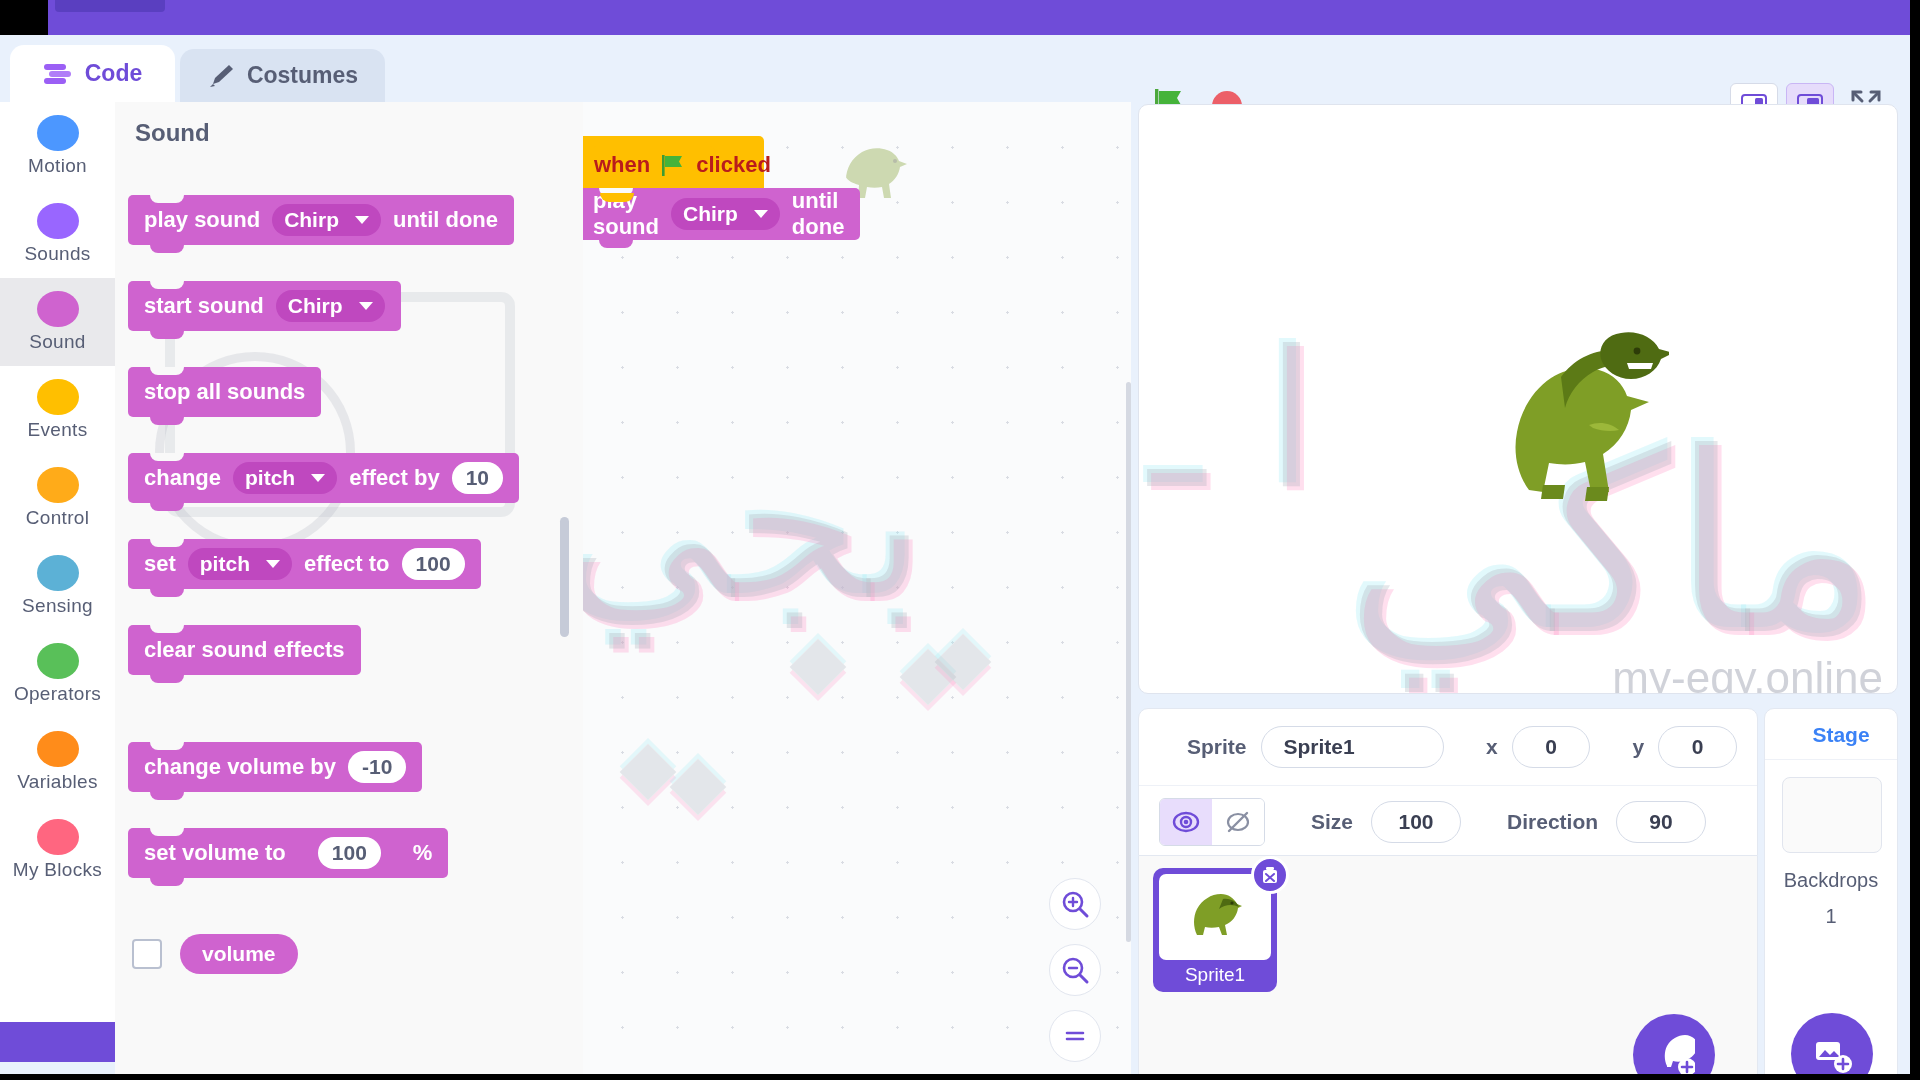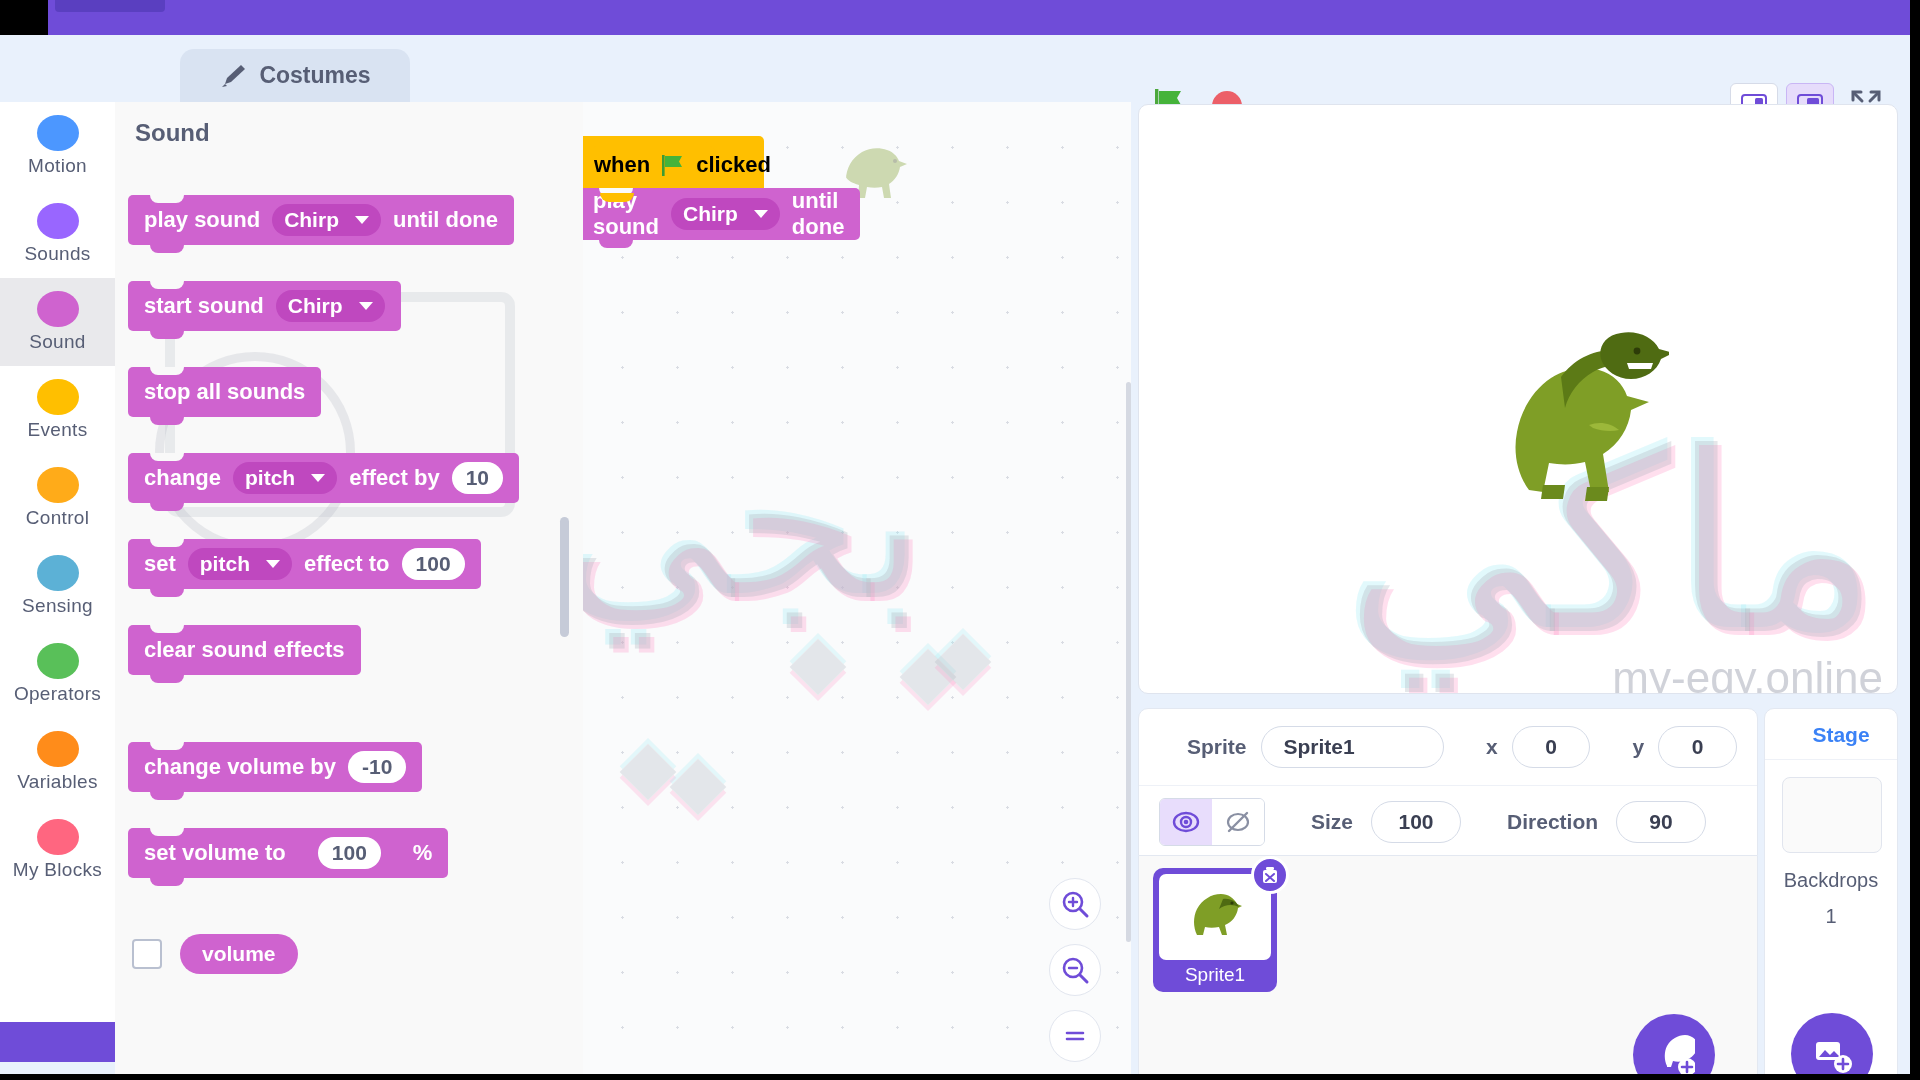--- a/index.html
+++ b/index.html
@@ -33,21 +33,21 @@
     position: absolute; top: 14px; height: 53px;
     border-radius: 14px 14px 0 0;
     display: flex; align-items: center; justify-content: center;
     gap: 12px;
     font-size: 23px; color: #575e75; font-weight: bold;
     cursor: pointer;
     background: #d9e3f2;
   }
   .tab.active { background: #fff; color: #6f4cd8; top: 10px; height: 57px; }
   #tab-code { left: 10px; width: 165px; }
-  #tab-costumes { left: 180px; width: 230px; }
+  #tab-costumes { left: 180px; width: 205px; }
   #tab-sounds { left: 390px; width: 185px; }
   .tab-icon { display: flex; align-items: center; }
 
   
   .greenflag {
     position: absolute; left: 1152px; top: 52px; cursor: pointer;
   }
   .stopbtn {
     position: absolute; left: 1212px; top: 56px; width: 30px; height: 30px;
     background: #ec5f68; border-radius: 50%; cursor: pointer;
@@ -150,21 +150,21 @@
   
   .canvas {
     position: absolute; left: 583px; top: 102px; width: 548px; height: 978px;
     background: #fafbfc;
     background-image: radial-gradient(#d9dce3 1.4px, transparent 1.4px);
     background-size: 55px 55px; background-position: 12px 18px;
     overflow: hidden;
   }
   .hatblk {
     position: absolute; left: 0; top: 34px; width: 186px; height: 58px;
-    background: #ffbf00; color: #000000; font-size: 22px; font-weight: bold;
+    background: #ffbf00; color: #b91c1c; font-size: 22px; font-weight: bold;
     display: flex; align-items: center; gap: 10px; padding: 0 16px;
     border-radius: 0 5px 0 0;
   }
   .hatcap {
     position: absolute; left: 0; top: 0; width: 150px; height: 46px;
     background: #ffbf00; border-radius: 75px 75px 0 0;
   }
   .hatnotchfill {
     position: absolute; left: 22px; bottom: -8px; width: 34px; height: 9px;
     background: #ffbf00; border-radius: 0 0 9px 9px; z-index: 3;
@@ -308,20 +308,30 @@
 <body>
 
 <div id="app">
 
   <div class="menubar">
     <div class="menubar-logo"></div>
     <div class="menubar-black-left"></div>
   </div>
 
   <div class="tabstrip">
+    <div class="tab active" id="tab-code">
+      <span class="tab-icon">
+        <svg width="30" height="24" viewBox="0 0 30 24">
+          <rect x="1" y="2" width="22" height="6" rx="3" fill="#9b5ff5"></rect>
+          <rect x="6" y="9" width="22" height="6" rx="3" fill="#b07ef8"></rect>
+          <rect x="1" y="16" width="22" height="6" rx="3" fill="#9b5ff5"></rect>
+        </svg>
+      </span>
+      <span>Code</span>
+    </div>
 
     <div class="tab" id="tab-costumes">
       <span class="tab-icon">
         <svg width="28" height="26" viewBox="0 0 28 26">
           <path d="M22 2 L26 6 L12 19 L6 21 L8 15 Z" fill="#575e75"></path>
           <path d="M6 21 L3 24 L8 23 Z" fill="#575e75"></path>
         </svg>
       </span>
       <span>Costumes</span>
     </div>
@@ -535,20 +545,21 @@
       <div class="zbtn">
         <svg width="30" height="30" viewBox="0 0 30 30">
           <path d="M7 12 h16 M7 18 h16" stroke="#6f4cd8" stroke-width="2.6" stroke-linecap="round"></path>
         </svg>
       </div>
     </div>
   </div>
 
   <div class="stagewrap">
 
+    <div class="wm-arabic" style="left:10px; top:205px; font-size:190px;">ا ـ</div>
     <div class="wm-arabic" style="left:205px; top:250px; font-size:250px;margin-top:44px;">ماكي</div>
 
     <div style="position:absolute; left:330px; top:170px;">
       <svg width="200" height="240" viewBox="0 0 200 240">
         <path d="M60 215 c-12-16-16-38-12-58 c4-22 16-42 34-54 c14-9 32-12 48-8 c14 4 24 14 28 26 l22 6 -18 8
                  c-2 18-12 34-28 44 l6 38 h-18 l-6-30 c-12 3-24 3-36 1 l-6 29 z" fill="#7f9e26"></path>
         <path d="M92 102 c14-20 38-30 60-26 c12 2 20 9 24 19 c-16-8-36-7-52 2 c-14 8-24 21-28 36 z" fill="#5c7a16"></path>
         <path d="M152 58 c16-3 32 4 38 16 l14 4 -12 6 c-4 12-16 20-30 20 c-14 0-26-8-30-20 c-3-12 4-24 20-26 z" fill="#4f6b12"></path>
         <circle cx="168" cy="76" r="3.4" fill="#2d3c08"></circle>
         <path d="M158 88 h26 l-2 6 h-22 z" fill="#fff"></path>

